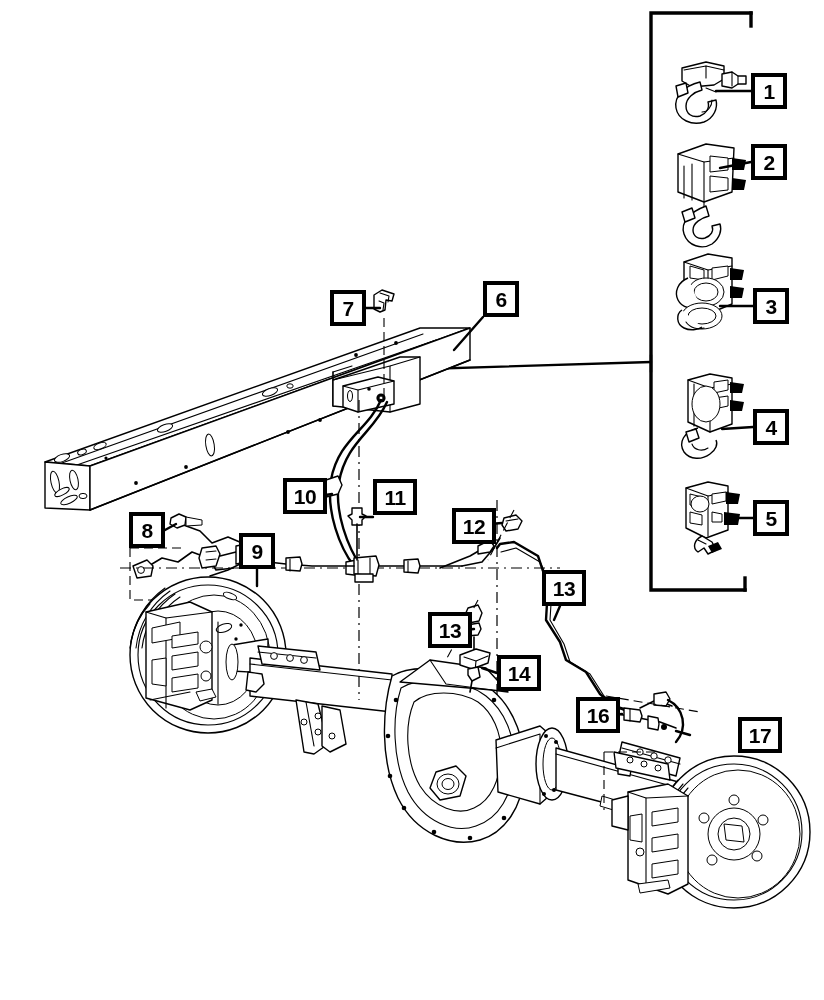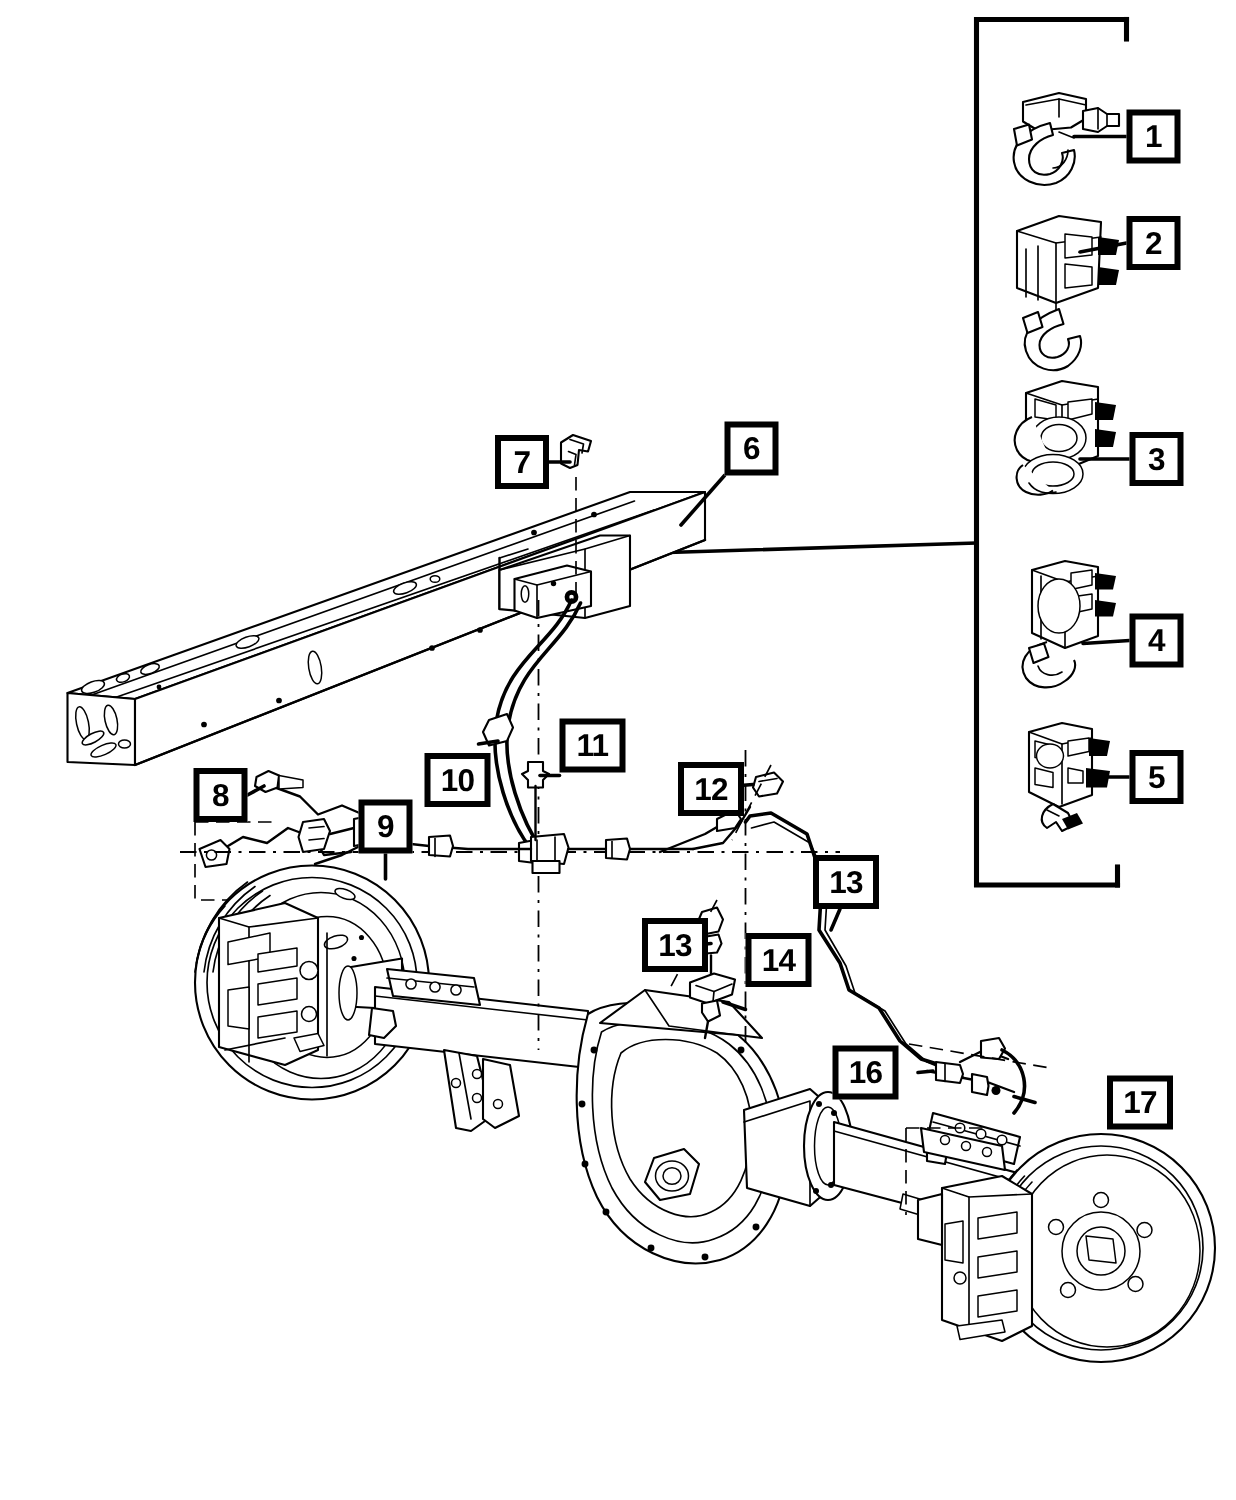--- a/index.html
+++ b/index.html
@@ -467,22 +467,22 @@
 
   <div class="callout" style="left:751px;top:73px;">1</div>
   <div class="callout" style="left:751px;top:144px;">2</div>
   <div class="callout" style="left:753px;top:288px;">3</div>
   <div class="callout" style="left:753px;top:409px;">4</div>
   <div class="callout" style="left:753px;top:500px;">5</div>
   <div class="callout" style="left:483px;top:281px;">6</div>
   <div class="callout" style="left:330px;top:290px;">7</div>
   <div class="callout" style="left:129px;top:512px;">8</div>
   <div class="callout" style="left:239px;top:533px;">9</div>
-  <div class="callout wide" style="left:283px;top:478px;margin-top:24px;">10</div>
+  <div class="callout wide" style="left:283px;top:478px;">10</div>
   <div class="callout wide" style="left:373px;top:479px;">11</div>
   <div class="callout wide" style="left:452px;top:508px;">12</div>
   <div class="callout wide" style="left:428px;top:612px;">13</div>
-  <div class="callout wide" style="left:497px;top:622px;">14</div>
+  <div class="callout wide" style="left:497px;top:655px;">14</div>
   <div class="callout wide" style="left:542px;top:570px;">13</div>
-  <div class="callout wide" style="left:555px;top:697px;">16</div>
+  <div class="callout wide" style="left:576px;top:697px;">16</div>
   <div class="callout wide" style="left:690px;top:717px;margin-left:48px;">17</div>
 
 </div>
 
 </body></html>

